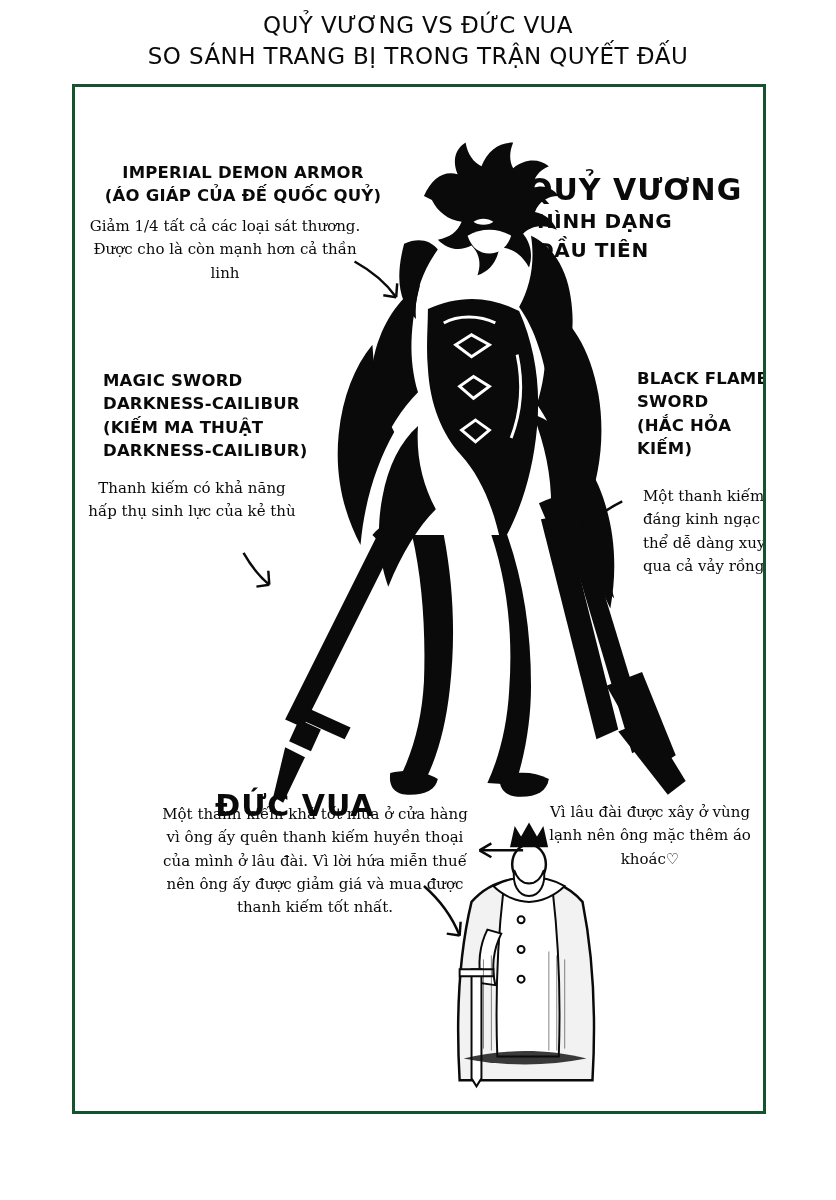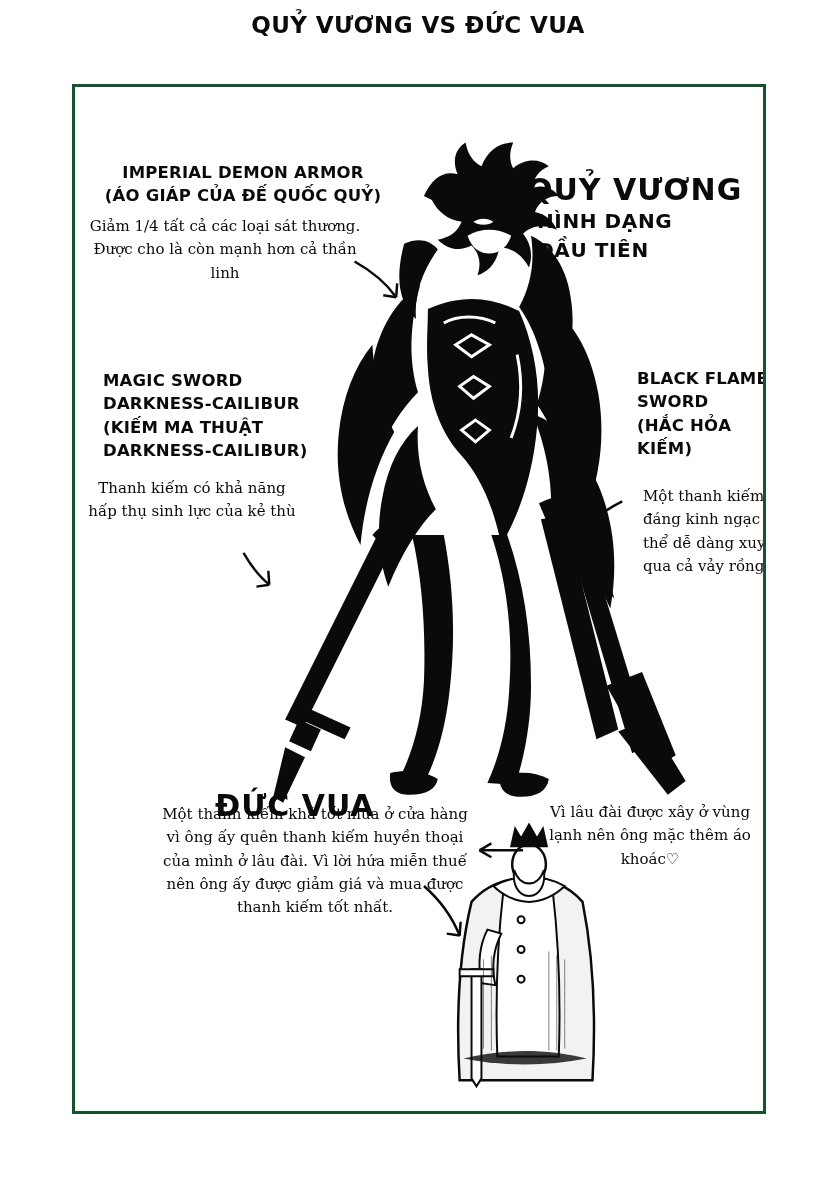--- a/index.html
+++ b/index.html
@@ -16,21 +16,21 @@
     position: relative;
   }
 
   
   .page-header {
     text-align: center;
     padding-top: 10px;
   }
   .page-header .line {
     font-family: "DejaVu Sans", sans-serif;
-    font-weight: bold;
+    font-weight: normal;
     font-size: 23px;
     letter-spacing: 0.4px;
     line-height: 1.35;
     color: #0a0a0a;
   }
 
   
   .panel {
     position: absolute;
     left: 72px;
@@ -95,20 +95,21 @@
   
   #king-name     { left: 140px; top: 672px; width: 210px; margin-top: 28px; }
   #king-desc     { left: 60px;  top: 716px; width: 320px; text-align: center; margin-left: 20px; }
   #cloak-desc    { left: 460px; top: 714px; width: 230px; text-align: center; }
 </style>
 </head>
 <body>
 
 <div class="page-header">
   <div class="line">QUỶ VƯƠNG VS ĐỨC VUA</div>
+  <div class="line">SO SÁNH TRANG BỊ TRONG TRẬN QUYẾT ĐẤU</div>
 </div>
 
 <div class="panel">
 
   <svg class="art-layer" viewBox="0 0 694 1030" preserveAspectRatio="none" xmlns="http://www.w3.org/2000/svg">
 
     <g fill="#0a0a0a">
 
       <path d="M352 110 c8 -18 20 -26 34 -22 c-6 -14 -2 -26 8 -32 c2 12 8 20 16 24
                c6 -16 18 -24 32 -24 c-4 10 -4 18 0 26 c12 -10 26 -10 36 -2

